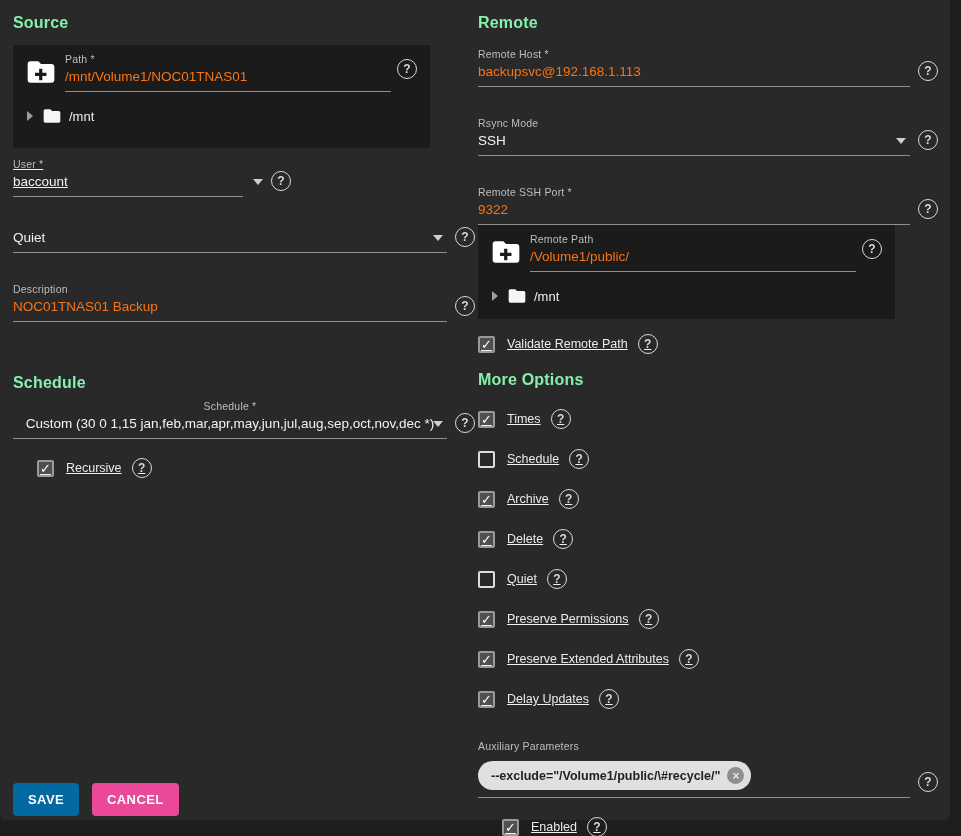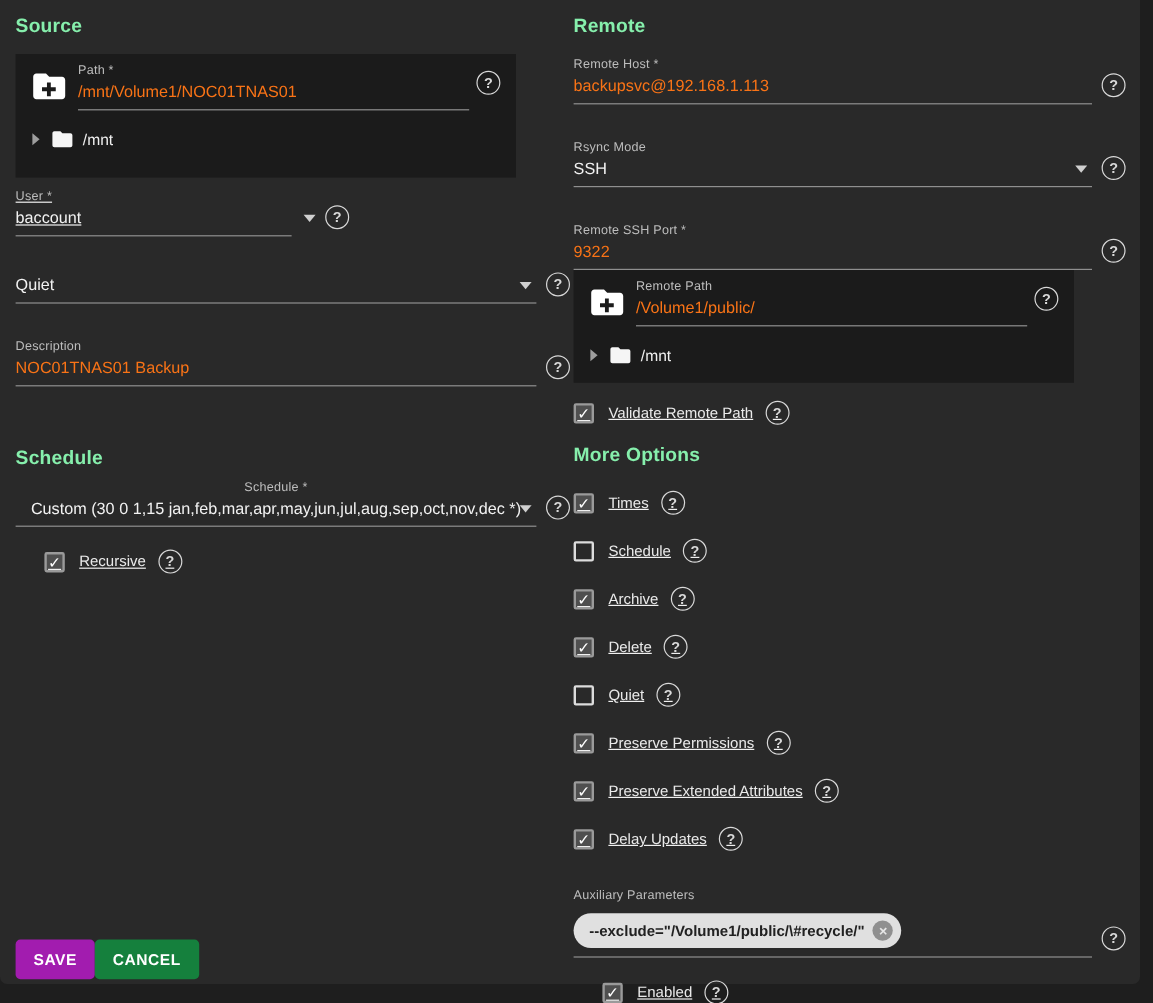--- a/index.html
+++ b/index.html
@@ -108,22 +108,22 @@
     color:#e6e6e6; font-size:12px; font-weight:700; line-height:1;
     cursor:pointer;
   }
 
   .actions { position:absolute; left:13px; top:783px; display:flex; }
   .btn {
     height:33px; padding:0 15px; border:none; border-radius:4px;
     font-family:inherit; font-size:13px; font-weight:700; letter-spacing:.4px;
     color:#fff; cursor:pointer;
   }
-  .btn-save { background:#a21caf; }
-  .btn-cancel { background:#15803d;text-align:right; }
+  .btn-save { background:#0369a1; margin-right:13px; }
+  .btn-cancel { background:#ec4899;text-align:right; }
 
   .w-full { width:438px; }
   .w-dir  { width:437px; }
   .w-user { width:230px;text-decoration:underline; }
   .caret-user { margin:0 0 12px 10px; }
 
   .m16 { margin-top:16px; }
   .m18 { margin-top:30px; }
   .m21 { margin-top:8px;text-align:center; }
   .m15 { margin-top:15px; }

